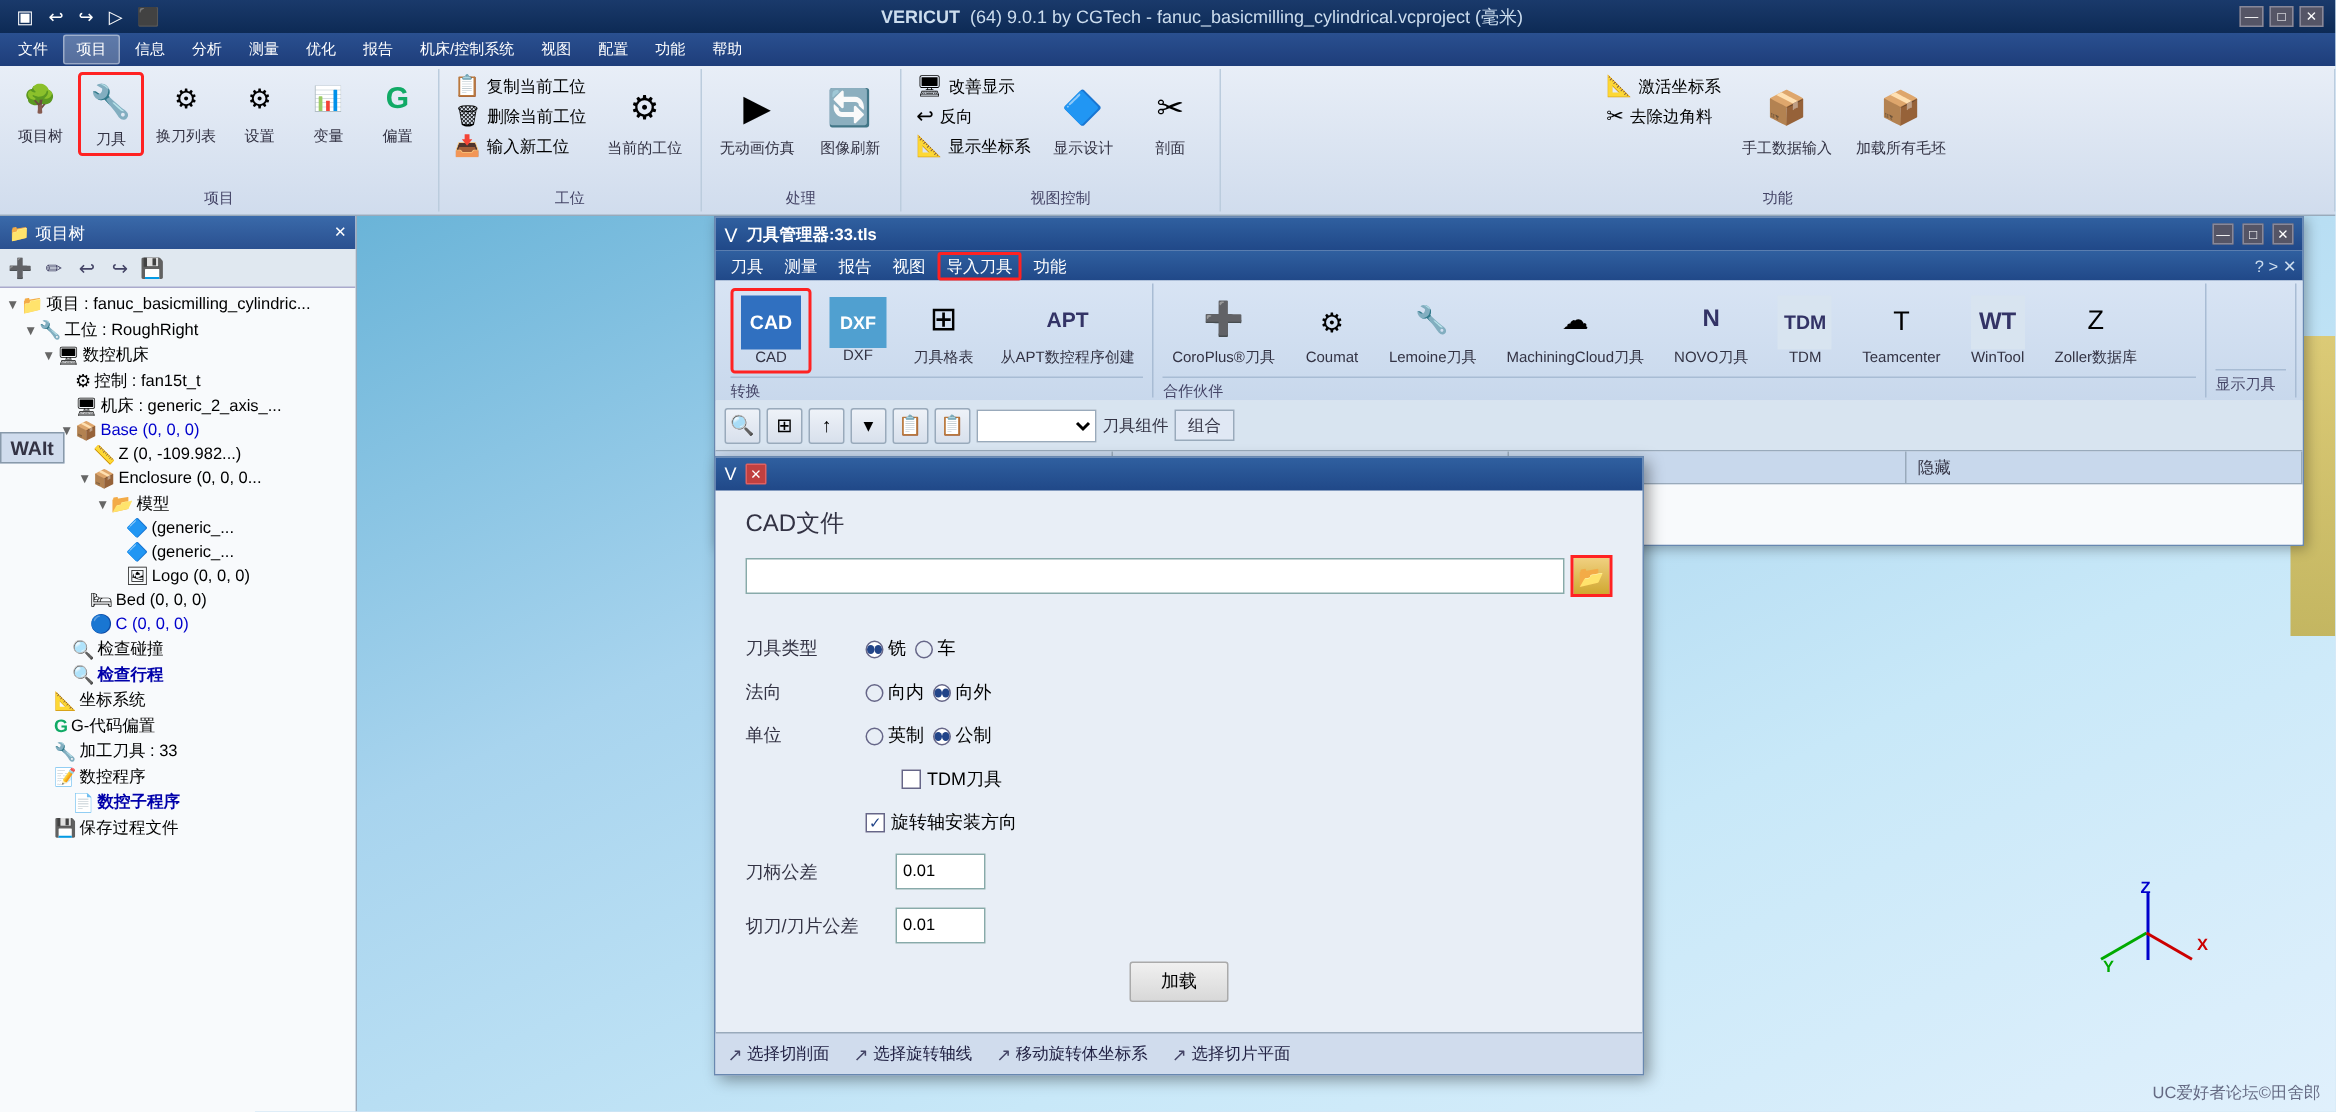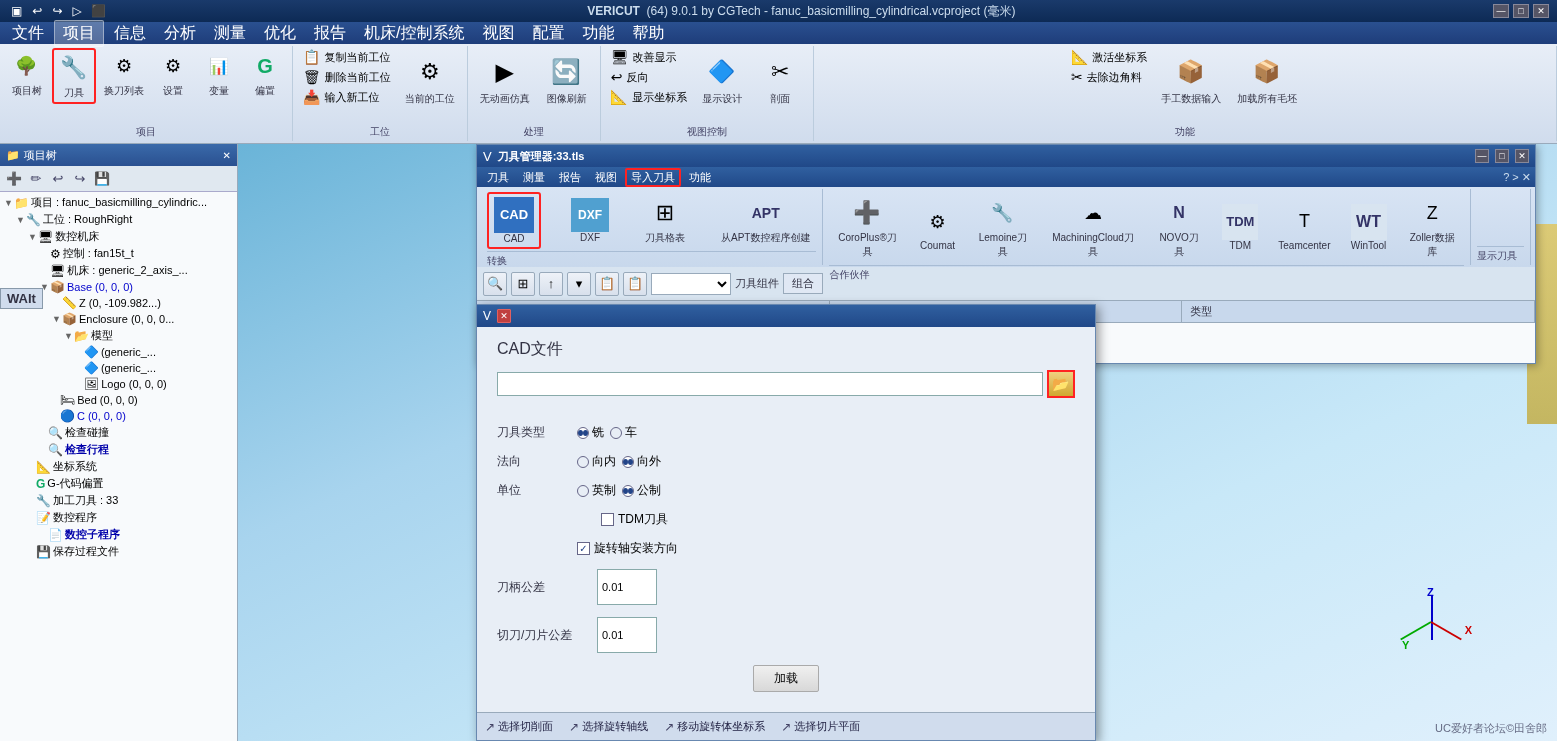--- a/index.html
+++ b/index.html
@@ -25,21 +25,21 @@
       background: linear-gradient(to bottom, #2a5090, #1e3d7a);
       color: #fff;
       height: 22px;
       display: flex;
       align-items: center;
       padding: 0 4px;
       gap: 2px;
     }
     .menu-item {
       padding: 2px 8px;
-      font-size: 16px;
+      font-size: 10px;
       cursor: pointer;
       border-radius: 2px;
     }
 
     
     .ribbon {
       background: linear-gradient(to bottom, #e8eef7, #d0dced);
       height: 100px;
       display: flex;
       align-items: stretch;
@@ -224,21 +224,21 @@
     }
     .tm-ribbon-group {
       display: flex;
       flex-direction: column;
       padding: 2px 6px;
       border-right: 1px solid #a8bcd4;
       min-width: 70px;
     }
     .tm-ribbon-items {
       display: flex;
-      gap: 24px;
+      gap: 6px;
       align-items: center;
       flex: 1;
     }
     .tm-ribbon-label {
       font-size: 10px;
       color: #446;
       text-align: left;
       border-top: 1px solid #a8bcd4;
       padding-top: 2px;
       margin-top: 2px;
@@ -309,21 +309,21 @@
     .form-row { display: flex; align-items: center; margin-bottom: 12px; }
     .form-label { font-size: 12px; color: #334; min-width: 80px; }
     .form-controls { display: flex; align-items: center; gap: 8px; }
     .radio-group { display: flex; align-items: center; gap: 6px; }
     .radio-item { display: flex; align-items: center; gap: 3px; font-size: 12px; cursor: pointer; }
     .radio-circle { width: 12px; height: 12px; border-radius: 50%; border: 1px solid #668; display: flex; align-items: center; justify-content: center; }
     .radio-circle.checked { background: #fff; }
     .radio-circle.checked::after { content: ''; width: 6px; height: 6px; border-radius: 50%; background: #224488; display: block; }
     .checkbox-item { display: flex; align-items: center; gap: 4px; font-size: 12px; cursor: pointer; }
     .checkbox-box { width: 13px; height: 13px; border: 1px solid #668; background: #fff; display: flex; align-items: center; justify-content: center; font-size: 10px; color: #224488; }
-    .number-input { width: 60px; height: 36px; border: 1px solid #8aa; padding: 0 4px; font-size: 11px; }
+    .number-input { width: 60px; height: 24px; border: 1px solid #8aa; padding: 0 4px; font-size: 11px; }
 
     .load-btn {
       display: block;
       margin: 4px auto 8px;
       padding: 4px 20px;
       background: linear-gradient(to bottom, #f0f0f0, #d8d8d8);
       border: 1px solid #aaa;
       font-size: 12px;
       cursor: pointer;
       border-radius: 2px;
@@ -830,20 +830,21 @@
           <option></option>
         </select>
         <span class="tm-tool-label">刀具组件</span>
         <span class="tm-tool-label" style="background:#e0e8f4; padding:2px 8px; border:1px solid #9ab;">组合</span>
       </div>
 
       <div class="tm-table-header">
         <div class="tm-col-header">索引</div>
         <div class="tm-col-header">ID</div>
         <div class="tm-col-header">类型</div>
+        <div class="tm-col-header">隐藏</div>
       </div>
 
       <div style="height:40px; background:#f8fafc;"></div>
     </div>
 
     <div class="import-dialog">
 
       <div class="dialog-title-bar">
         <span class="dialog-title-icon">V</span>
         <div class="dialog-close-btn">✕</div>

